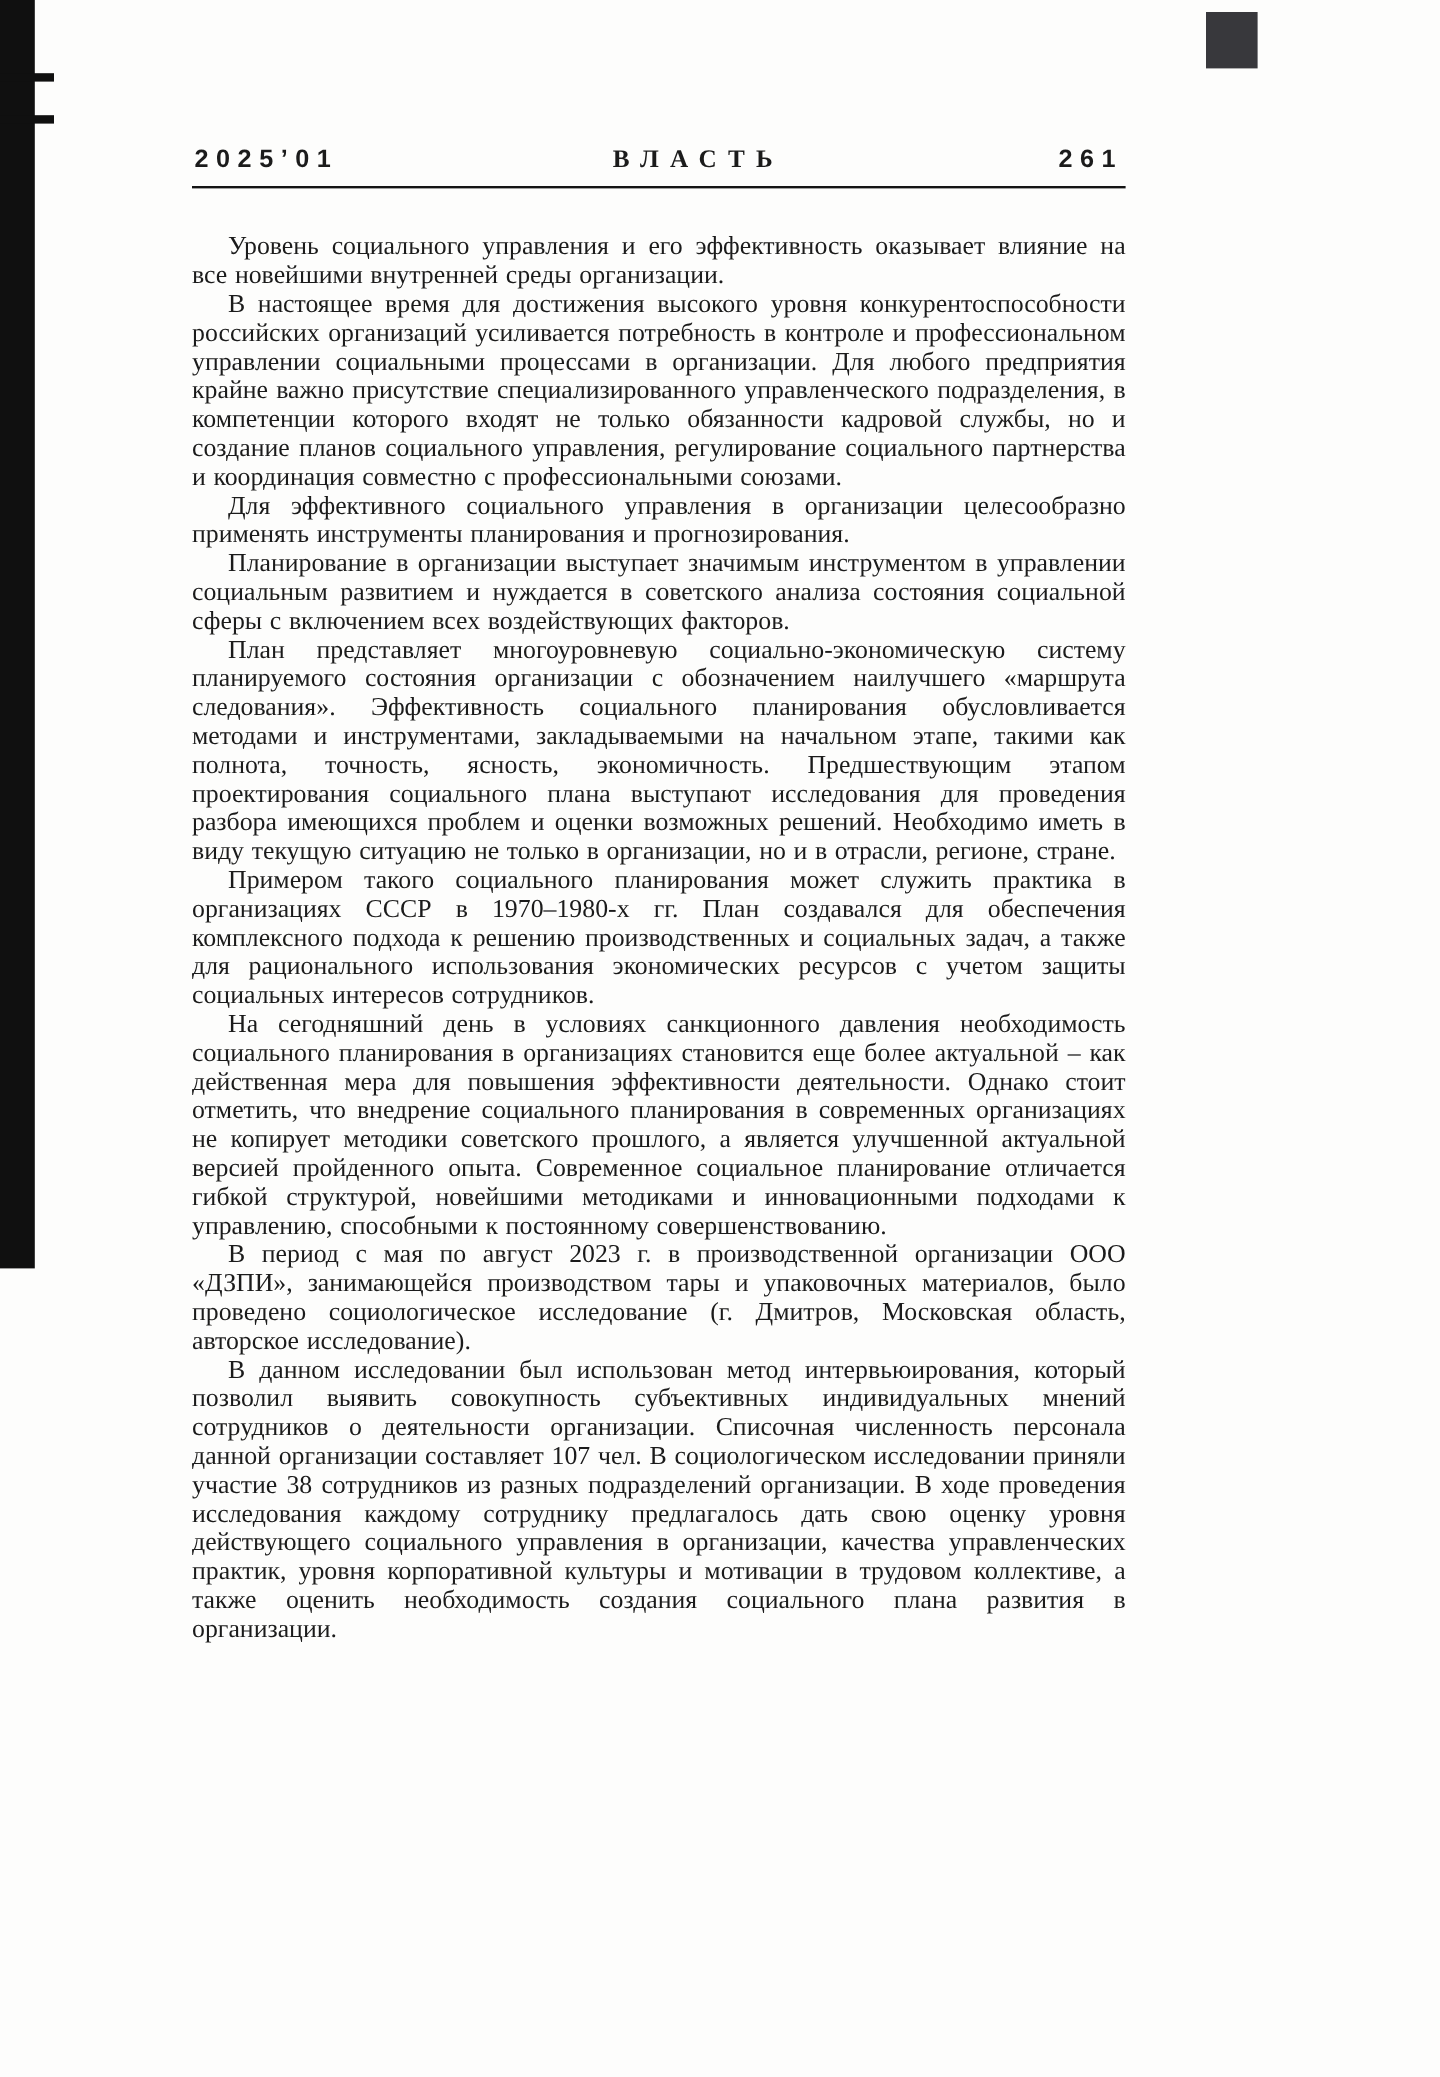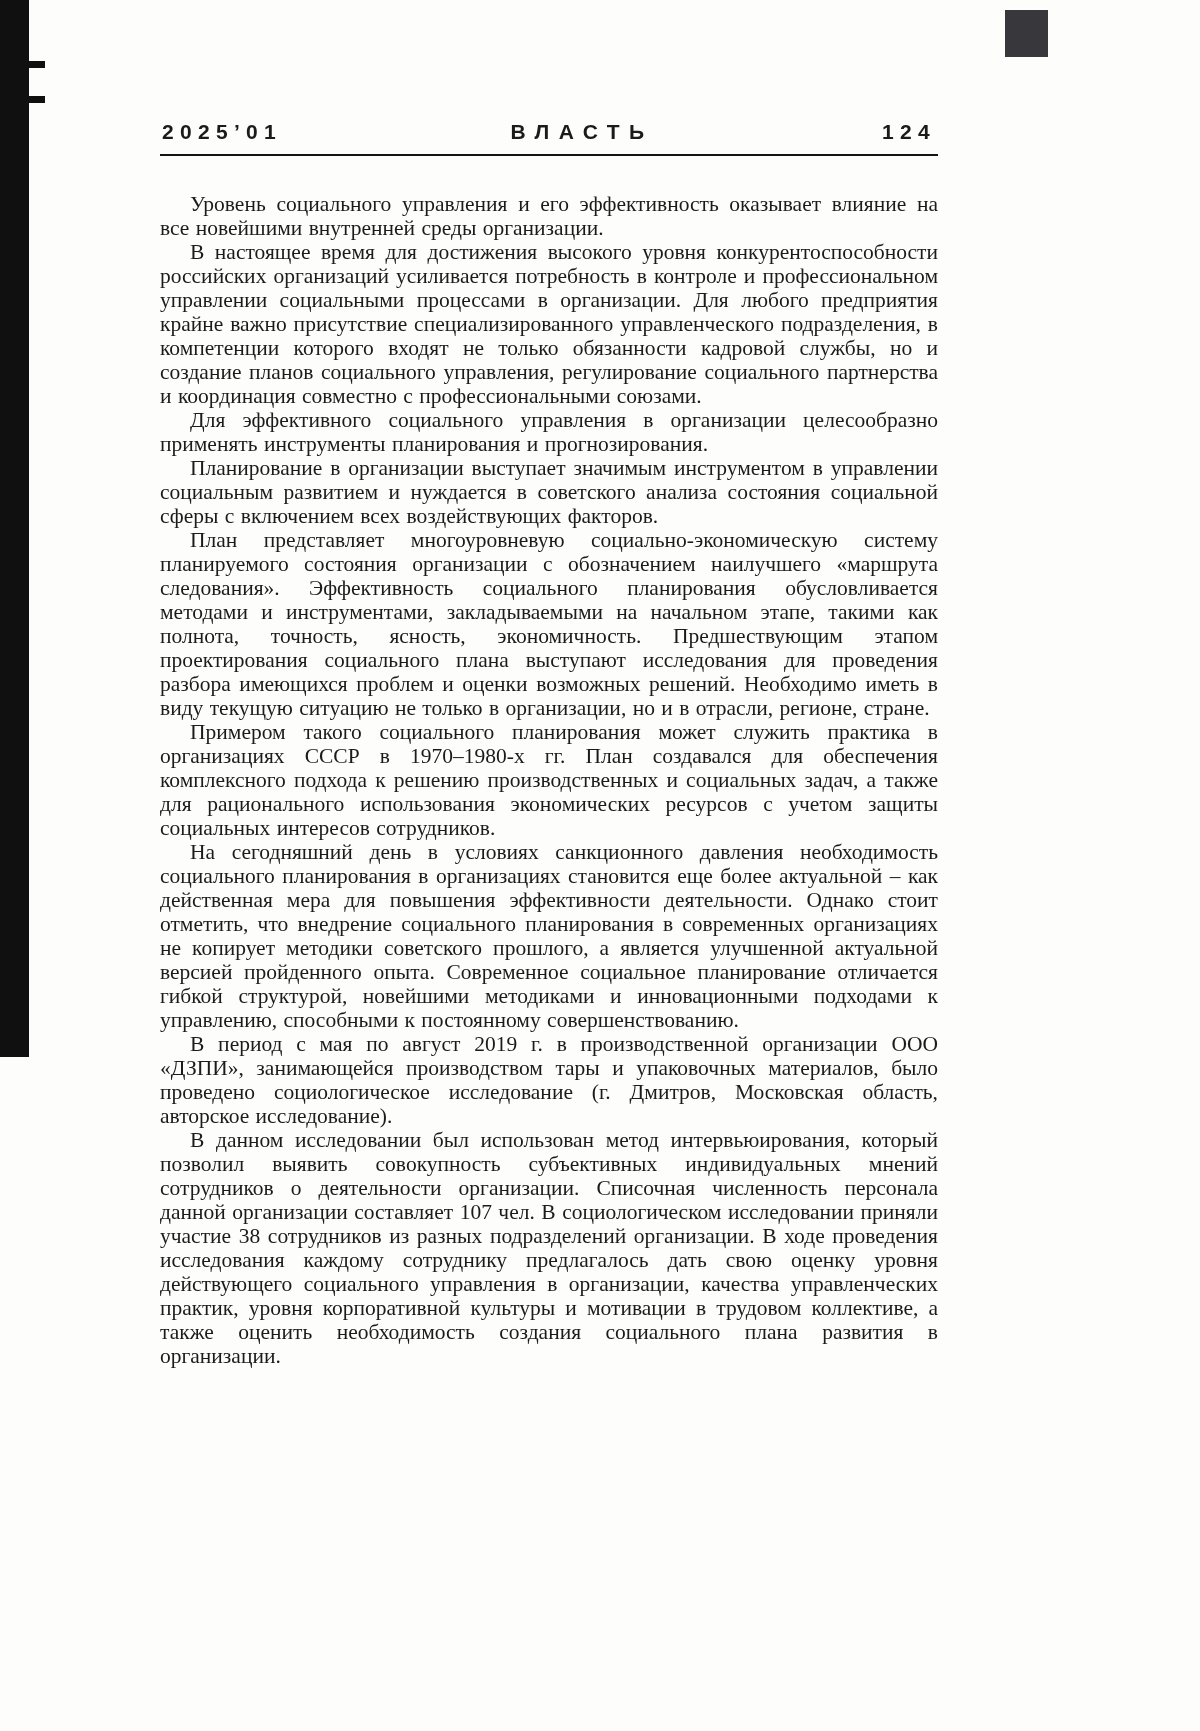--- a/index.html
+++ b/index.html
@@ -37,21 +37,21 @@
   .header-row {
     display: flex;
     justify-content: space-between;
     align-items: baseline;
     font-family: "Liberation Sans", sans-serif;
     font-weight: bold;
     font-size: 21px;
     letter-spacing: 0.30em;
     padding: 0 2px 10px 2px;
   }
-  .header-row .journal { letter-spacing: 0.45em; }
+  .header-row .journal { letter-spacing: 0.45em; font-family: Liberation Serif, serif; }
   .rule {
     border-top: 2px solid #141414;
     margin-bottom: 36px;
   }
   .body-text p.para {
     margin: 0;
     text-indent: 30px;
     text-align: justify;
     font-size: 21.5px;
     line-height: 24px;
@@ -65,29 +65,29 @@
 
   <div class="left-strip"></div>
   <div class="scan-mark m1"></div>
   <div class="scan-mark m2"></div>
   <div class="corner-block"></div>
 
   <div class="content">
     <div class="header-row">
       <span class="issue">2025’01</span>
       <span class="journal">ВЛАСТЬ</span>
-      <span class="pagenum">124</span>
+      <span class="pagenum">261</span>
     </div>
     <div class="rule"></div>
     <div class="body-text">
         <p class="para">Уровень социального управления и его эффективность оказывает влияние на все новейшими внутренней среды организации.</p>
         <p class="para">В настоящее время для достижения высокого уровня конкурентоспособности российских организаций усиливается потребность в контроле и профессиональном управлении социальными процессами в организации. Для любого предприятия крайне важно присутствие специализированного управленческого подразделения, в компетенции которого входят не только обязанности кадровой службы, но и создание планов социального управления, регулирование социального партнерства и координация совместно с профессиональными союзами.</p>
         <p class="para">Для эффективного социального управления в организации целесообразно применять инструменты планирования и прогнозирования.</p>
         <p class="para">Планирование в организации выступает значимым инструментом в управлении социальным развитием и нуждается в советского анализа состояния социальной сферы с включением всех воздействующих факторов.</p>
         <p class="para">План представляет многоуровневую социально-экономическую систему планируемого состояния организации с обозначением наилучшего «маршрута следования». Эффективность социального планирования обусловливается методами и инструментами, закладываемыми на начальном этапе, такими как полнота, точность, ясность, экономичность. Предшествующим этапом проектирования социального плана выступают исследования для проведения разбора имеющихся проблем и оценки возможных решений. Необходимо иметь в виду текущую ситуацию не только в организации, но и в отрасли, регионе, стране.</p>
         <p class="para">Примером такого социального планирования может служить практика в организациях СССР в 1970–1980-х гг. План создавался для обеспечения комплексного подхода к решению производственных и социальных задач, а также для рационального использования экономических ресурсов с учетом защиты социальных интересов сотрудников.</p>
         <p class="para">На сегодняшний день в условиях санкционного давления необходимость социального планирования в организациях становится еще более актуальной – как действенная мера для повышения эффективности деятельности. Однако стоит отметить, что внедрение социального планирования в современных организациях не копирует методики советского прошлого, а является улучшенной актуальной версией пройденного опыта. Современное социальное планирование отличается гибкой структурой, новейшими методиками и инновационными подходами к управлению, способными к постоянному совершенствованию.</p>
-        <p class="para">В период с мая по август 2019 г. в производственной организации ООО «ДЗПИ», занимающейся производством тары и упаковочных материалов, было проведено социологическое исследование (г. Дмитров, Московская область, авторское исследование).</p>
+        <p class="para">В период с мая по август 2023 г. в производственной организации ООО «ДЗПИ», занимающейся производством тары и упаковочных материалов, было проведено социологическое исследование (г. Дмитров, Московская область, авторское исследование).</p>
         <p class="para">В данном исследовании был использован метод интервьюирования, который позволил выявить совокупность субъективных индивидуальных мнений сотрудников о деятельности организации. Списочная численность персонала данной организации составляет 107 чел. В социологическом исследовании приняли участие 38 сотрудников из разных подразделений организации. В ходе проведения исследования каждому сотруднику предлагалось дать свою оценку уровня действующего социального управления в организации, качества управленческих практик, уровня корпоративной культуры и мотивации в трудовом коллективе, а также оценить необходимость создания социального плана развития в организации.</p>
       </div>
   </div>
 
 </div>
 
 </body></html>

